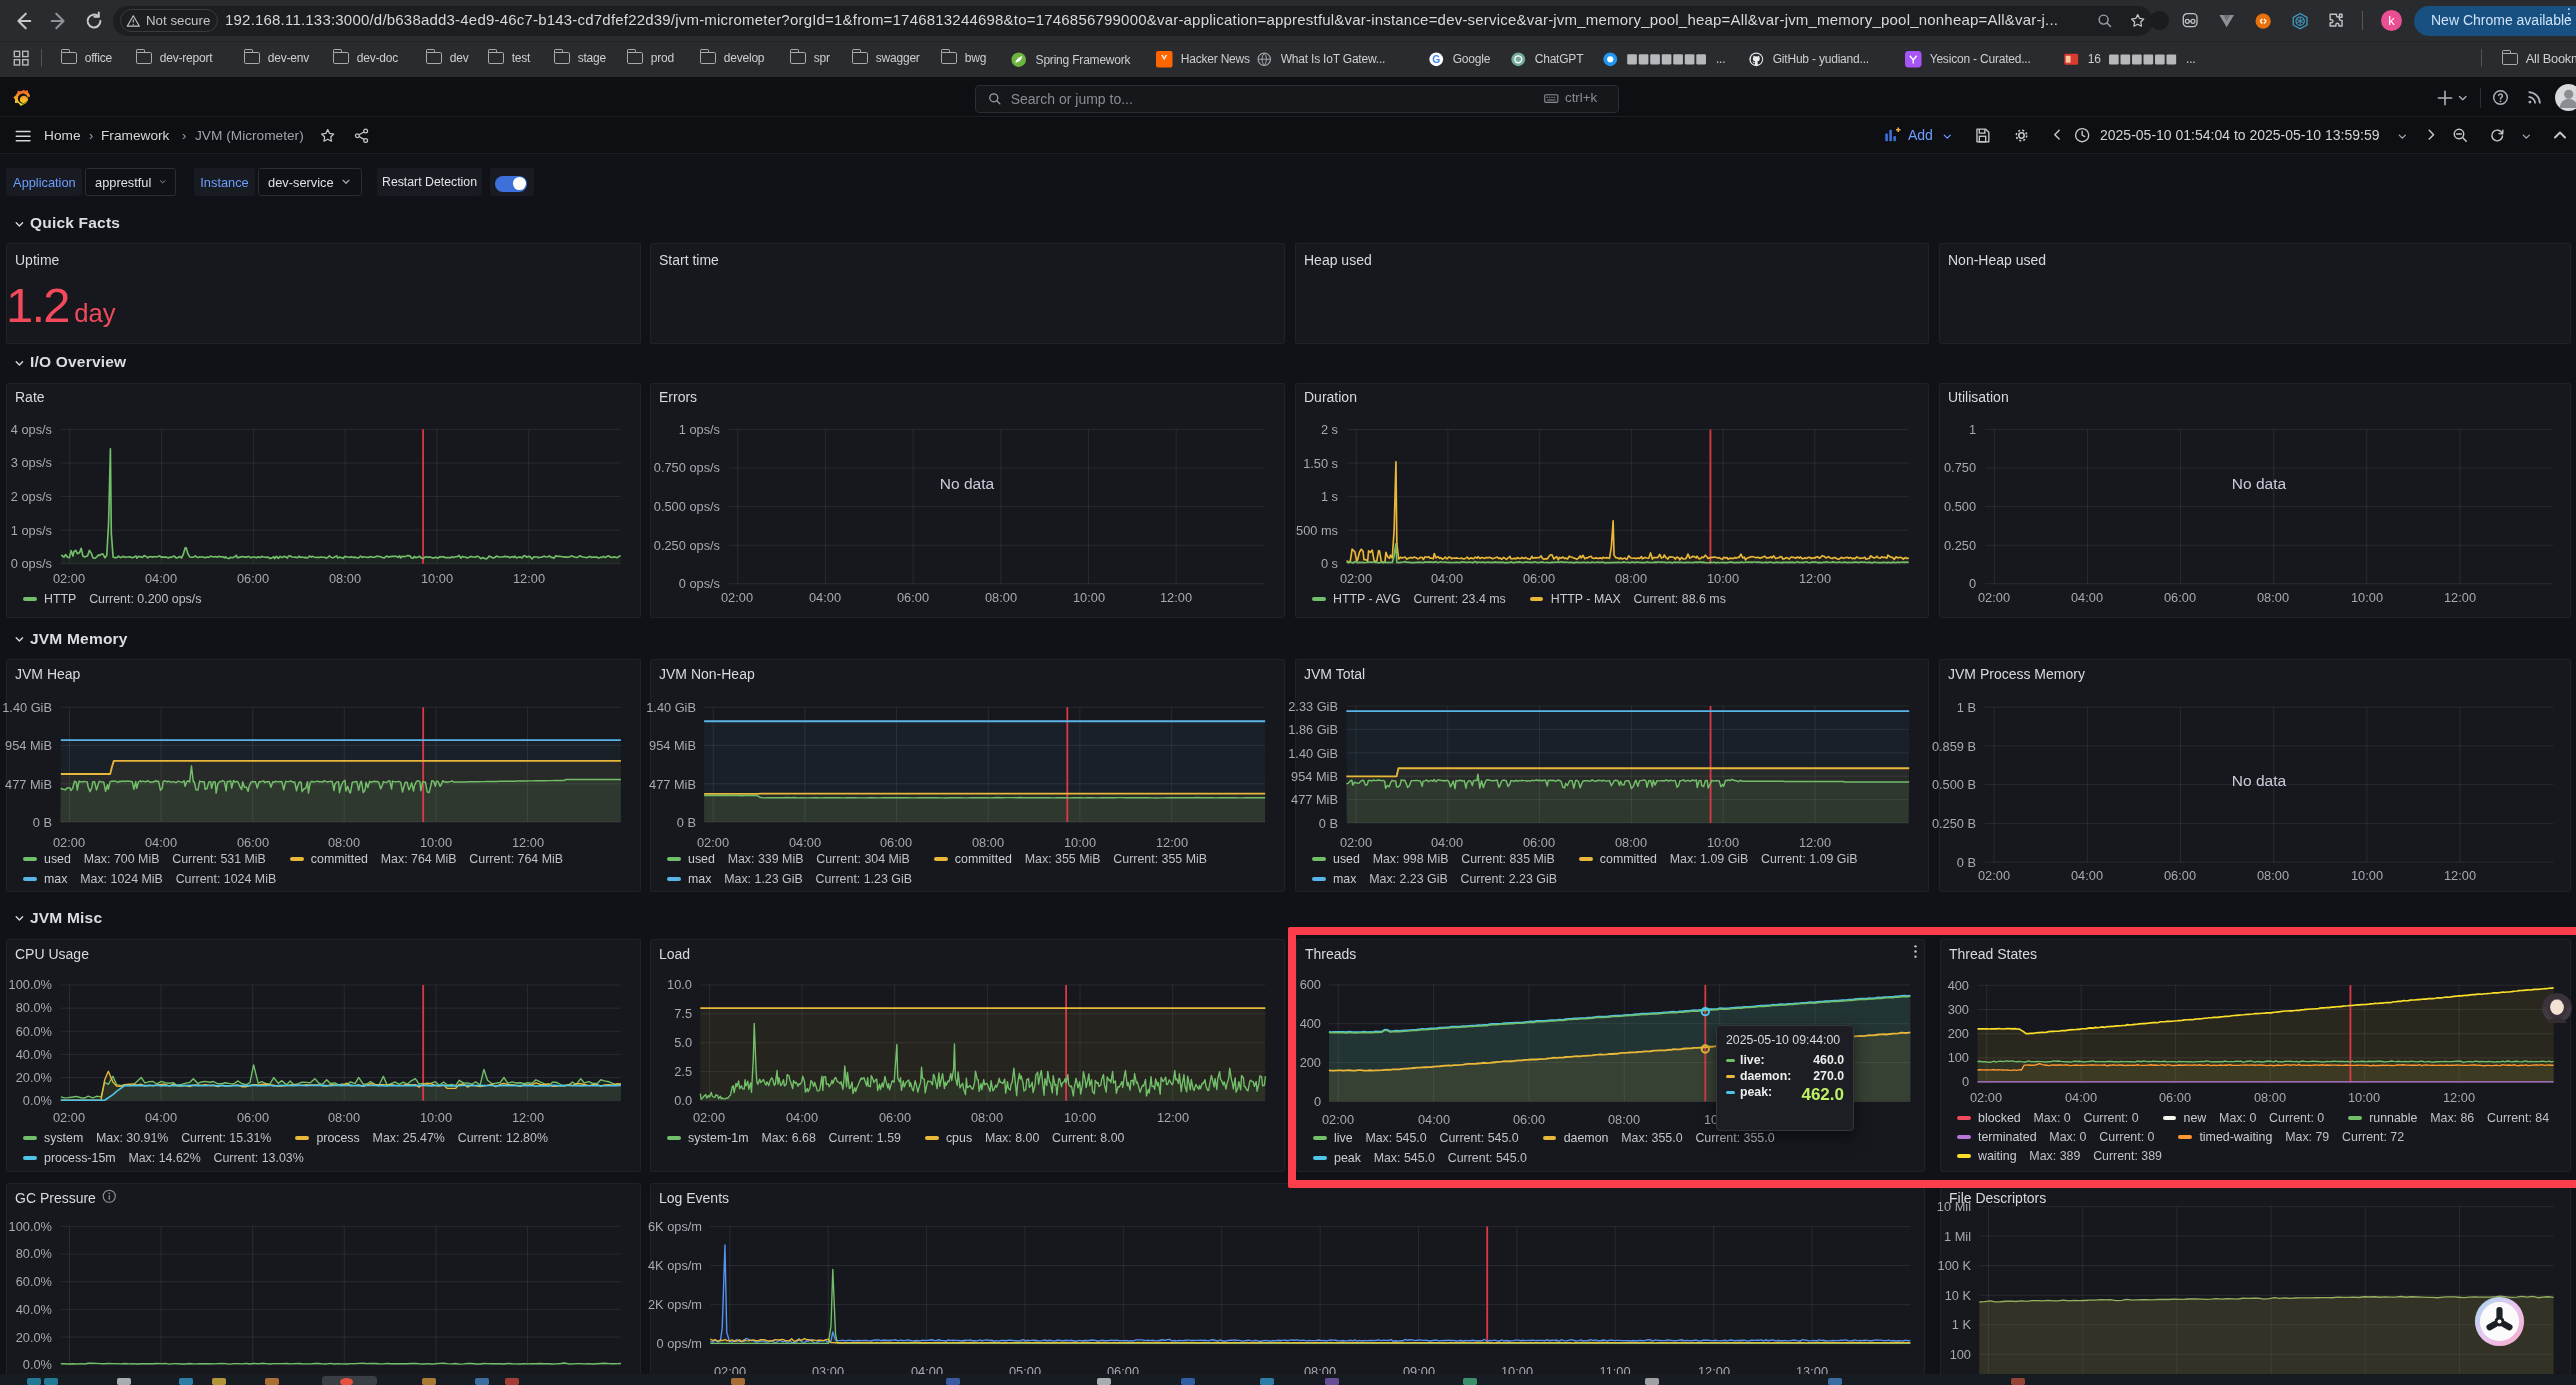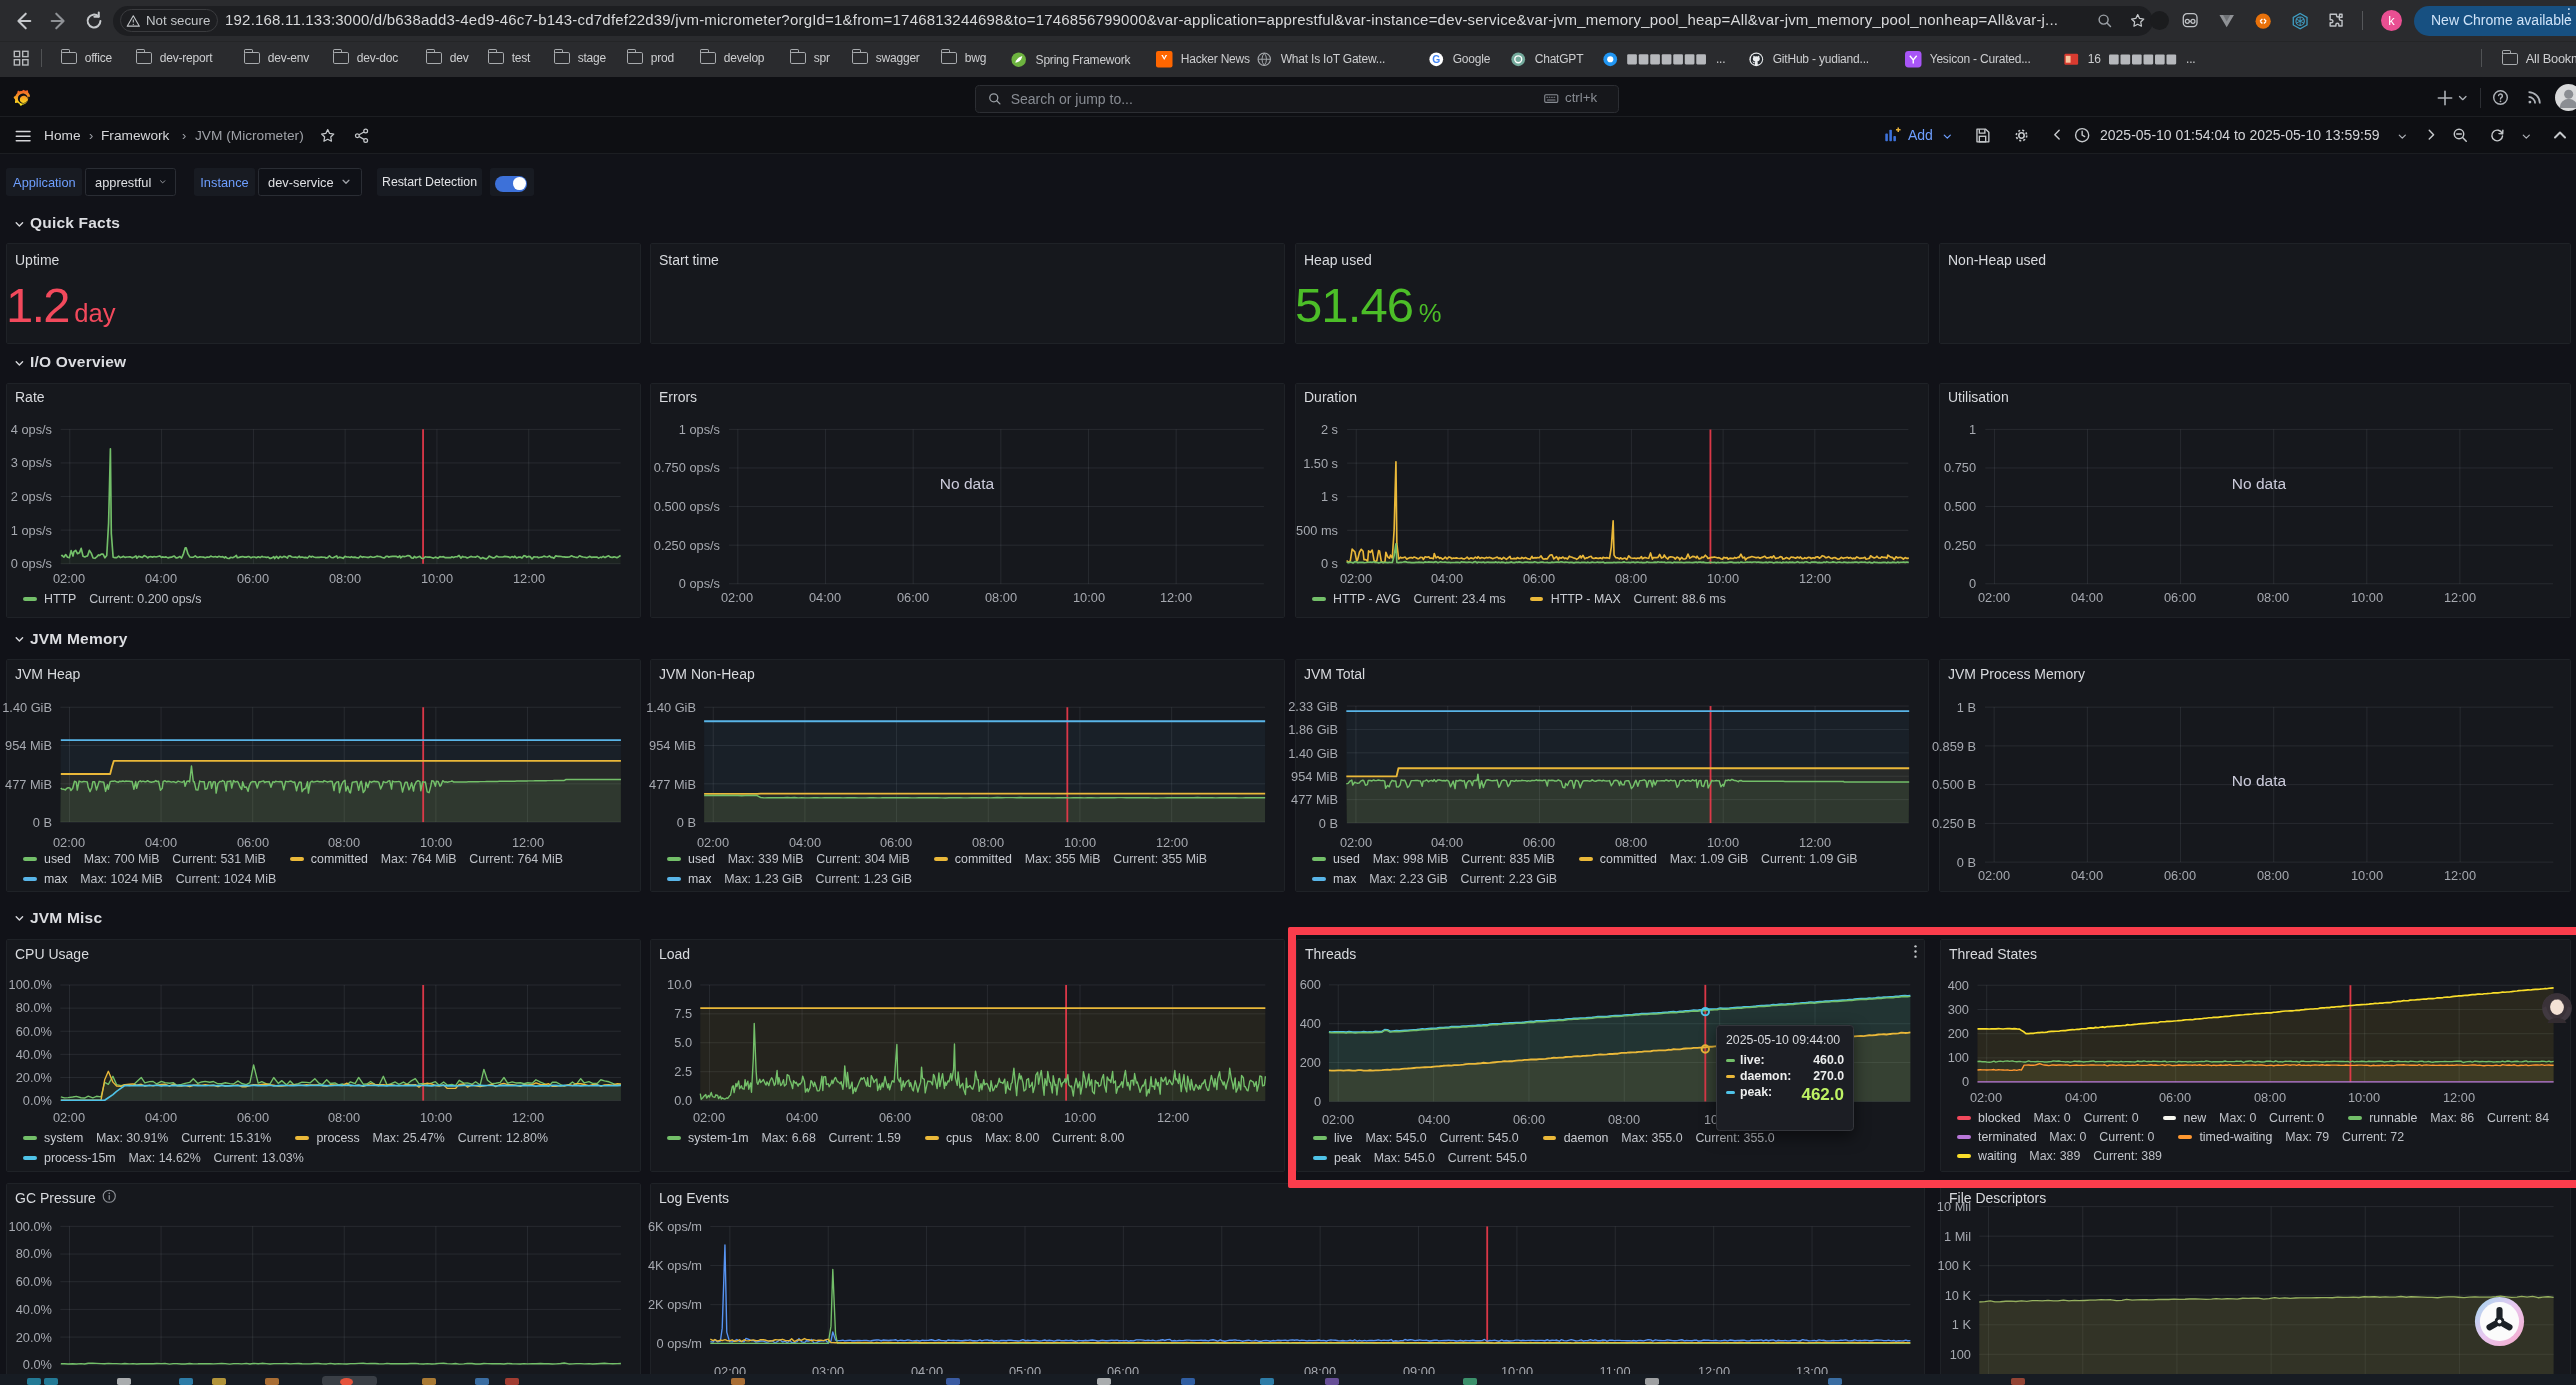--- a/index.html
+++ b/index.html
@@ -372,21 +372,20 @@
       <path d="M6 9 L12 15 L18 9" stroke="#d8d9dd" stroke-width="2.6" fill="none" stroke-linecap="round" stroke-linejoin="round"></path>
     </svg>
     <div class="sechead" style="left:30px;top:909px">JVM Misc</div>
     <div class="panel" style="left:6px;top:243px;width:635px;height:101px"></div>
     <div class="ptitle" style="left:15px;top:252px">Uptime</div>
     <div class="statv" style="left:6px;top:277px;width:635px;color:#F2495C"><span style="font-size:49px;font-weight:500;letter-spacing:-1.8px">1.2</span><span style="font-size:25.6px;font-weight:500;margin-left:5.5px">day</span></div>
     <div class="panel" style="left:650px;top:243px;width:635px;height:101px"></div>
     <div class="ptitle" style="left:659px;top:252px">Start time</div>
     <div class="panel" style="left:1295px;top:243px;width:634px;height:101px"></div>
     <div class="ptitle" style="left:1304px;top:252px">Heap used</div>
-    <div class="statv" style="left:1295px;top:277px;width:634px;color:#4cbe28"><span style="font-size:49px;font-weight:500;letter-spacing:-0.9px">51.46</span><span style="font-size:25.6px;font-weight:500;margin-left:5.5px">%</span></div>
     <div class="panel" style="left:1939px;top:243px;width:632px;height:101px"></div>
     <div class="ptitle" style="left:1948px;top:252px">Non-Heap used</div>
     <div class="panel" style="left:6px;top:383px;width:635px;height:235px"></div>
     <div class="ptitle" style="left:15px;top:389px">Rate</div>
     <svg class="abs" style="left:6px;top:383px" width="635" height="235" viewBox="0 0 695 257.5">
       <line x1="59.5" y1="50.8" x2="673.0" y2="50.8" stroke="rgba(201,203,216,0.115)" stroke-width="1"></line>
       <line x1="59.5" y1="87.6" x2="673.0" y2="87.6" stroke="rgba(201,203,216,0.115)" stroke-width="1"></line>
       <line x1="59.5" y1="124.4" x2="673.0" y2="124.4" stroke="rgba(201,203,216,0.115)" stroke-width="1"></line>
       <line x1="59.5" y1="161.2" x2="673.0" y2="161.2" stroke="rgba(201,203,216,0.115)" stroke-width="1"></line>
       <line x1="59.5" y1="198.0" x2="673.0" y2="198.0" stroke="rgba(201,203,216,0.115)" stroke-width="1"></line>

